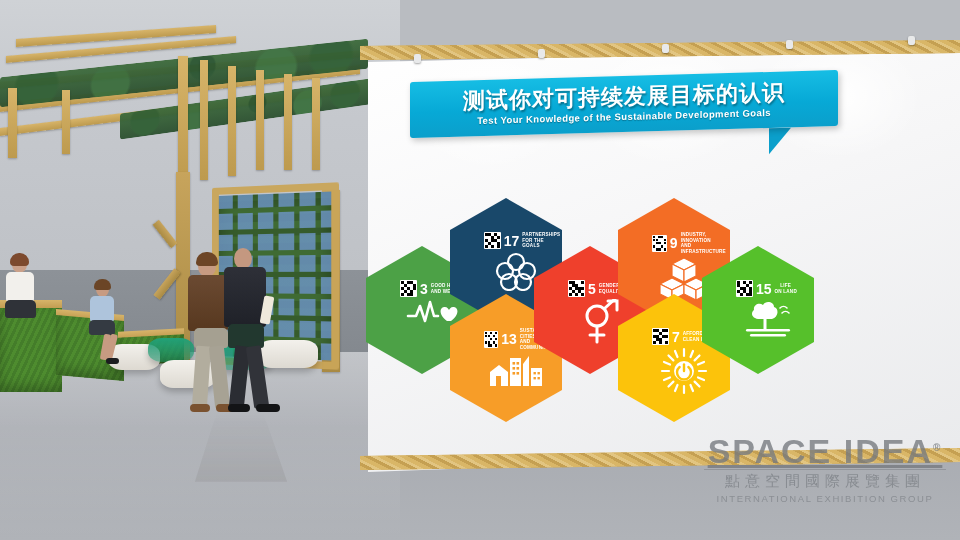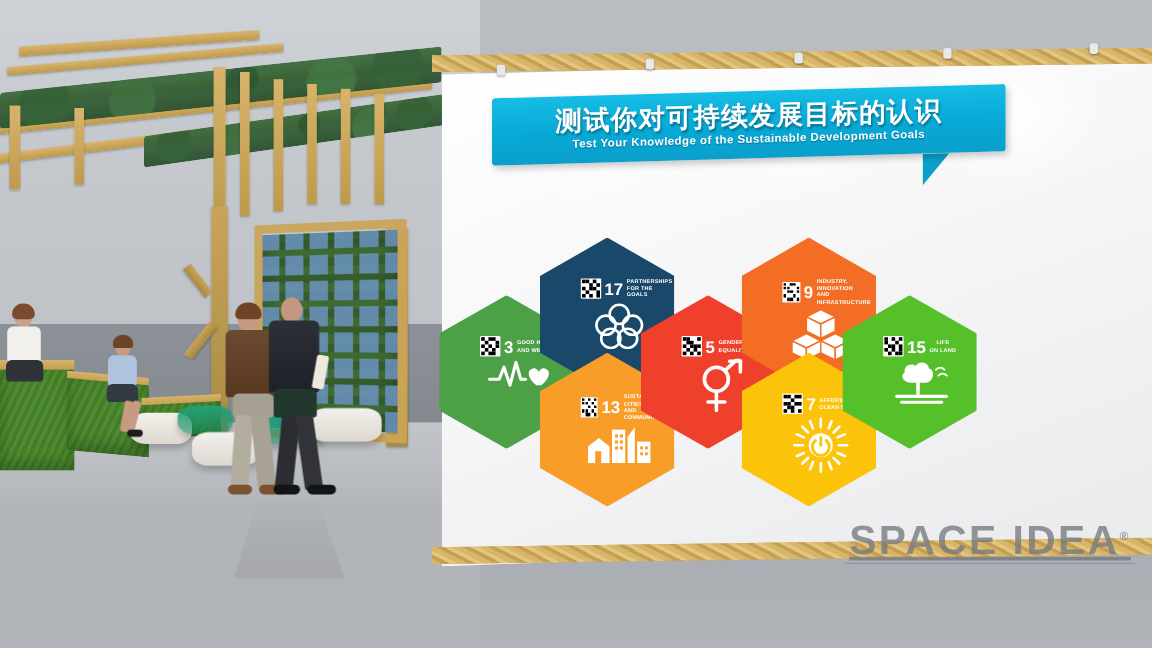--- a/index.html
+++ b/index.html
@@ -632,15 +632,17 @@
       </div>
 
     </div>
   </div>
 
   <div class="wm">
     <div class="wm-main">
       <span>SPACE IDEA</span><span class="wm-reg">®</span>
     </div>
     <div class="wm-rule"></div>
+    <div class="wm-cn">點意空間國際展覽集團</div>
+    <div class="wm-en">INTERNATIONAL EXHIBITION GROUP</div>
   </div>
 
 </div>
 
 </body></html>

